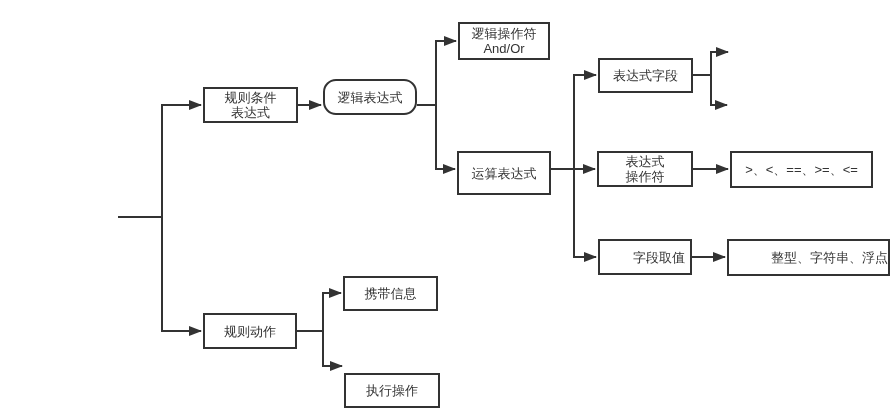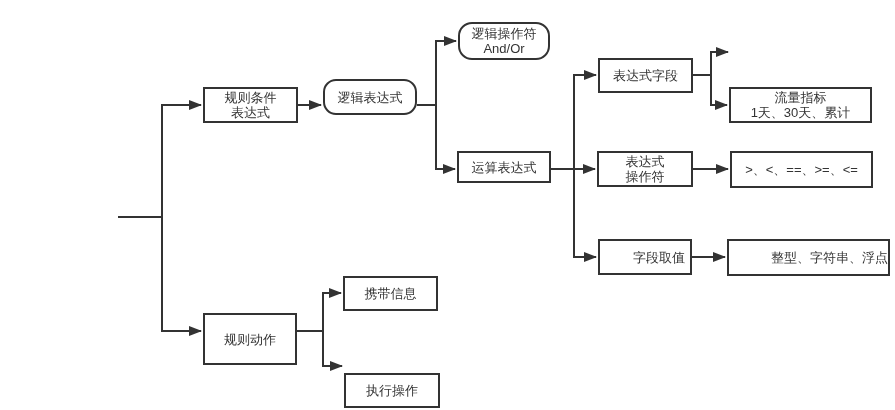--- a/index.html
+++ b/index.html
@@ -43,30 +43,30 @@
     display: flex;
     flex-direction: column;
     align-items: center;
     justify-content: center;
     white-space: nowrap;
   }
   
   #n-rule               { left: 24px;  top: 199px; width: 94px;  height: 36px; }
   #n-rule-condition     { left: 203px; top: 87px;  width: 95px;  height: 36px; text-align: right; }
   #n-logic-expression   { left: 323px; top: 79px;  width: 94px;  height: 36px; border-radius: 13px; }
-  #n-logic-operator     { left: 458px; top: 22px;  width: 92px;  height: 38px; border-radius: 14px; }
-  #n-calc-expression    { left: 457px; top: 151px; width: 94px;  height: 32px; }
+  #n-logic-operator     { left: 458px; top: 22px;  width: 92px;  height: 38px; }
+  #n-calc-expression    { left: 457px; top: 151px; width: 94px;  height: 44px; }
   #n-expression-field   { left: 598px; top: 58px;  width: 95px;  height: 35px; }
   #n-expression-operator{ left: 597px; top: 151px; width: 96px;  height: 36px; }
   #n-field-value        { left: 598px; top: 239px; width: 94px;  height: 36px; padding-left: 28px; }
   #n-entity-element     { left: 730px; top: 34px;  width: 142px; height: 37px; }
   #n-traffic-metric     { left: 729px; top: 87px;  width: 143px; height: 36px; }
   #n-operator-values    { left: 730px; top: 151px; width: 143px; height: 37px; }
   #n-value-types        { left: 727px; top: 239px; width: 163px; height: 37px; align-items: flex-end; }
-  #n-rule-action        { left: 203px; top: 313px; width: 94px;  height: 52px; }
+  #n-rule-action        { left: 203px; top: 313px; width: 94px;  height: 36px; }
   #n-carry-info         { left: 343px; top: 276px; width: 95px;  height: 35px; }
   #n-execute-action     { left: 344px; top: 349px; width: 96px;  height: 35px; margin-top: 24px; }
 </style>
 </head>
 <body>
 
 <div class="canvas">
 
   <svg class="connectors" width="895" height="410" viewBox="0 0 895 410" xmlns="http://www.w3.org/2000/svg">
     <defs>
@@ -134,24 +134,20 @@
   <div class="node" id="n-expression-operator">
     <span>表达式</span>
     <span>操作符</span>
   </div>
 
   <div class="node" id="n-field-value">
     <span>字段取值</span>
   </div>
 
 
-  <div class="node" id="n-traffic-metric">
-    <span>流量指标</span>
-    <span>1天、30天、累计</span>
-  </div>
 
   <div class="node" id="n-operator-values">
     <span>&gt;、&lt;、==、&gt;=、&lt;=</span>
   </div>
 
   <div class="node" id="n-value-types">
     <span>整型、字符串、浮点</span>
   </div>
 
   <div class="node" id="n-rule-action">

